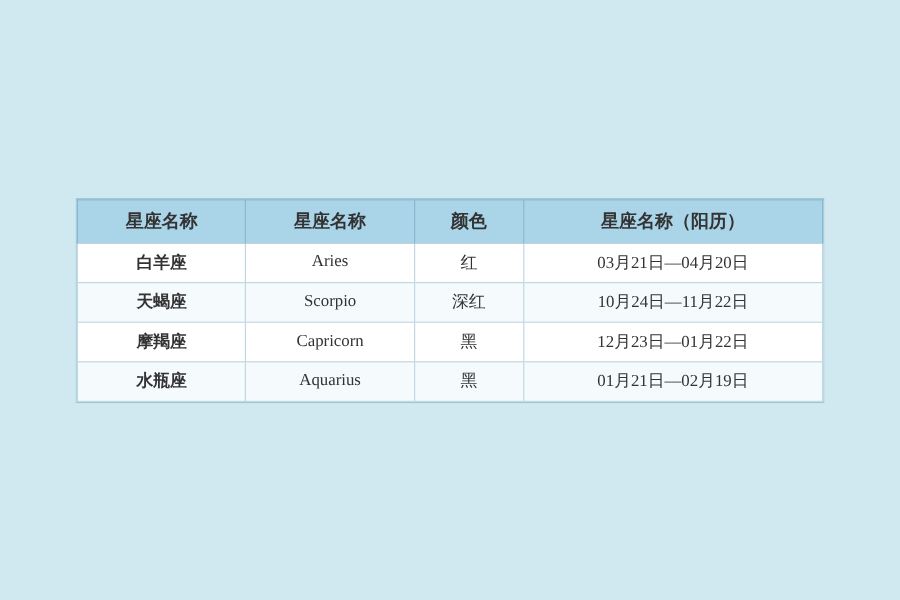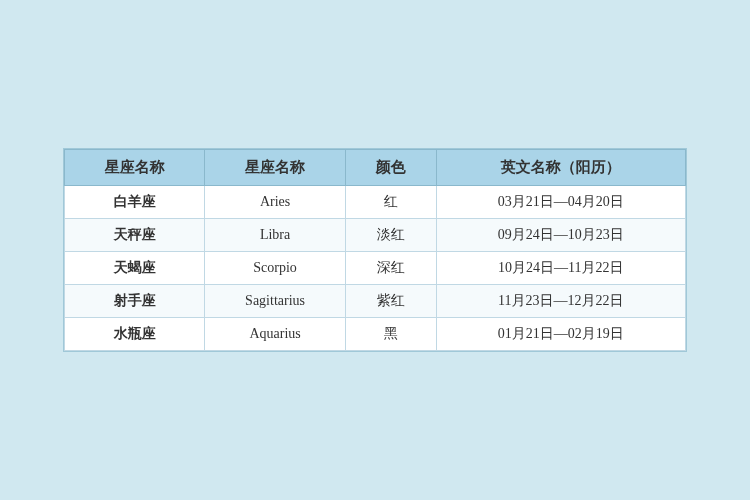--- a/index.html
+++ b/index.html
@@ -70,47 +70,41 @@
 </head>
 <body>
 
 <div class="table-container">
   <table>
     <thead>
       <tr>
         <th>星座名称</th>
         <th>星座名称</th>
         <th>颜色</th>
-        <th>英文名称（阳历）</th>
+        <th>星座名称（阳历）</th>
       </tr>
     </thead>
     <tbody id="table-body">
     <tr>
           <td>白羊座</td>
           <td>Aries</td>
           <td>红</td>
           <td>03月21日—04月20日</td>
         </tr>
         <tr>
-          <td>天秤座</td>
-          <td>Libra</td>
-          <td>淡红</td>
-          <td>09月24日—10月23日</td>
-        </tr>
-        <tr>
           <td>天蝎座</td>
           <td>Scorpio</td>
           <td>深红</td>
           <td>10月24日—11月22日</td>
         </tr>
         <tr>
-          <td>射手座</td>
-          <td>Sagittarius</td>
-          <td>紫红</td>
-          <td>11月23日—12月22日</td>
+          <td>摩羯座</td>
+          <td>Capricorn</td>
+          <td>黑</td>
+          <td>12月23日—01月22日</td>
         </tr>
         <tr>
           <td>水瓶座</td>
           <td>Aquarius</td>
           <td>黑</td>
           <td>01月21日—02月19日</td>
         </tr>
       </tbody>
   </table>
 </div>

